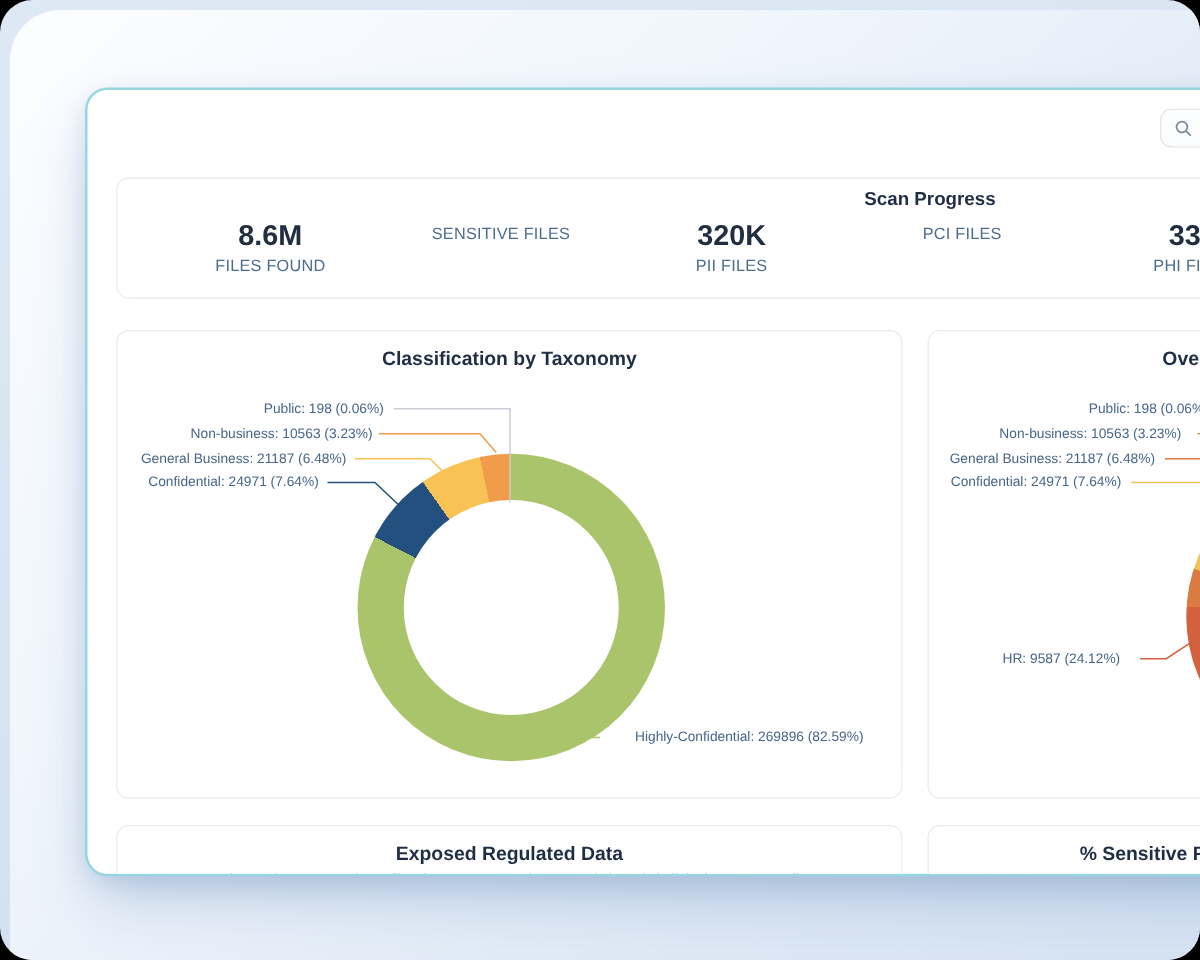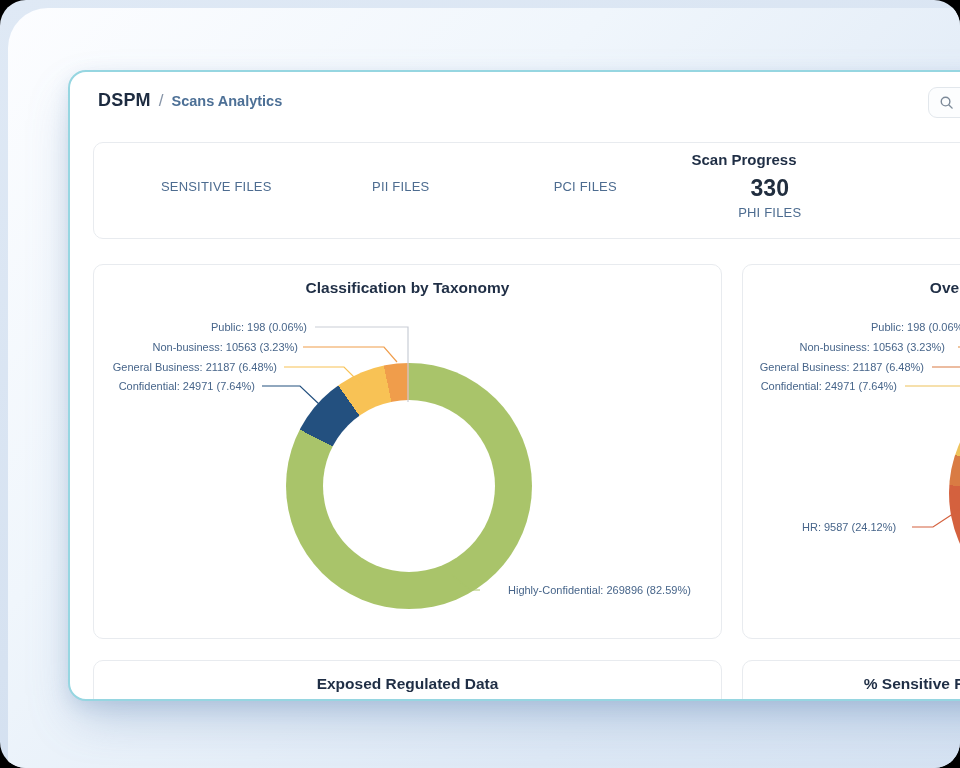--- a/index.html
+++ b/index.html
@@ -63,40 +63,40 @@
 </style>
 </head>
 <body>
 
 <div class="canvas">
   <div class="inner-panel"></div>
 
   <div class="window">
 
     <div class="hdr">
-      <div class="crumbs">
-        <span class="crumb-root">DSPM</span>
-        <span class="crumb-sep">/</span>
-        <span class="crumb-cur">Scans Analytics</span>
-      </div>
       <div class="search-btn">
         <svg width="15" height="15" viewBox="0 0 16 16">
           <circle cx="7" cy="7" r="4.6" fill="none" stroke="#7d8a99" stroke-width="1.5"></circle>
           <line x1="10.6" y1="10.6" x2="14" y2="14" stroke="#7d8a99" stroke-width="1.5" stroke-linecap="round"></line>
         </svg>
       </div>
     </div>
 
     <div class="card stats-card">
       <div class="card-title stats-title">Scan Progress</div>
       <div class="stats-row">
         <div class="stat">
+          <div class="stat-value">8.6M</div>
+          <div class="stat-label">FILES FOUND</div>
+        </div>
+        <div class="stat">
           <div class="stat-label">SENSITIVE FILES</div>
         </div>
         <div class="stat">
+          <div class="stat-value">320K</div>
           <div class="stat-label">PII FILES</div>
         </div>
         <div class="stat">
           <div class="stat-label">PCI FILES</div>
         </div>
         <div class="stat">
           <div class="stat-value">330</div>
           <div class="stat-label">PHI FILES</div>
         </div>
       </div>

